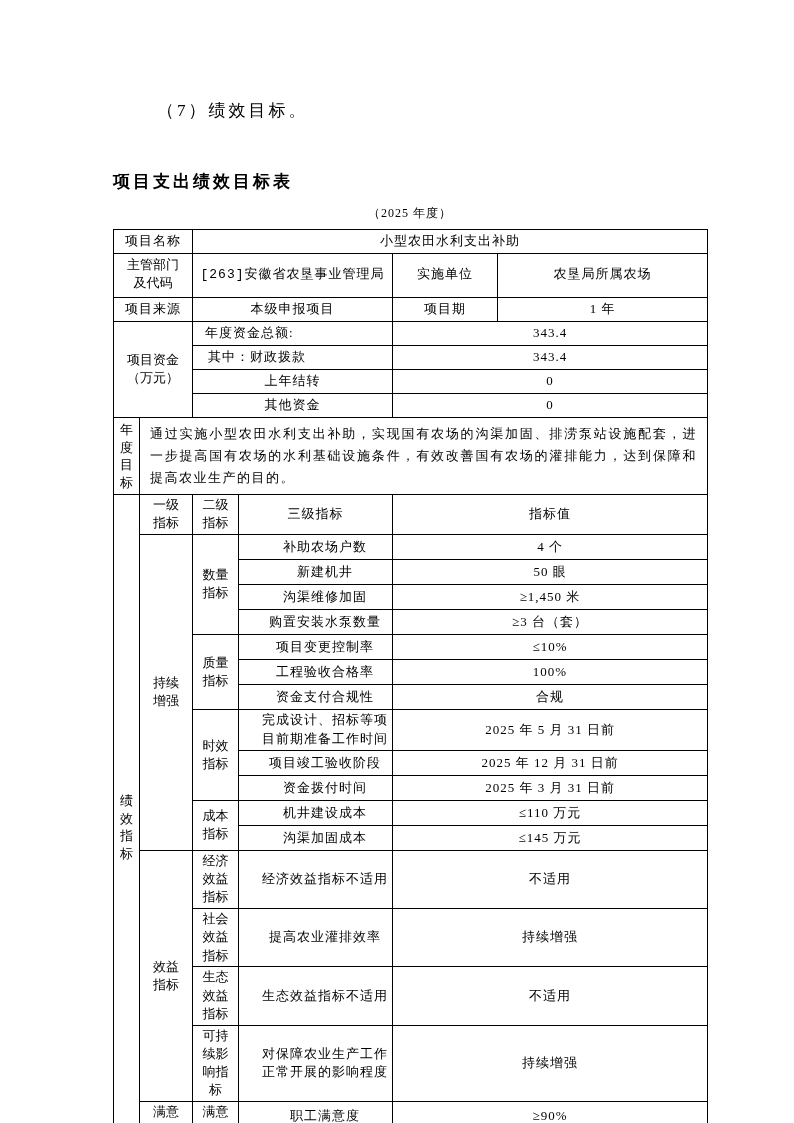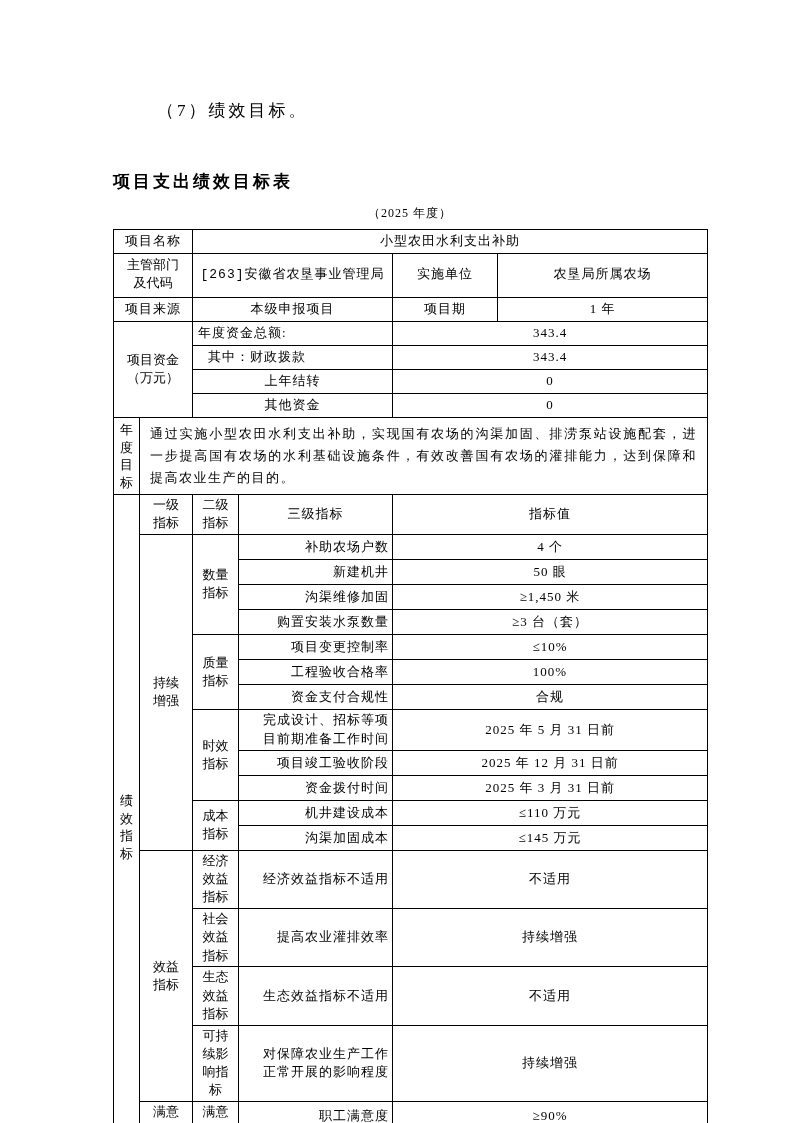--- a/index.html
+++ b/index.html
@@ -25,22 +25,22 @@
   }
   .subtitle { text-align: center; font-size: 12px; letter-spacing: 1px; margin: 12px 0 7px 0; }
 
   table { border-collapse: collapse; width: 594px; table-layout: fixed; }
   td {
     border: 1px solid #000;
     font-size: 13px; letter-spacing: 1px;
     text-align: center; vertical-align: middle;
     padding: 1px 3px; word-break: break-all; line-height: 1.45;
   }
-  .left   { text-align: right; padding-left: 22px; }
-  .ind1   { text-align: left; padding-left: 5px; }
+  .left   { text-align: center; padding-left: 22px; }
+  .ind1   { text-align: left; padding-left: 12px; }
   .ind2   { text-align: left; padding-left: 15px; }
   .vcell  { padding: 1px 0; letter-spacing: 0; line-height: 1.35; }
   .w2 { display: inline-block; max-width: 32px; letter-spacing: 0; line-height: 1.4; }
   .w4 { display: inline-block; max-width: 60px; letter-spacing: 0; line-height: 1.4; }
   .goaltext { text-align: justify; padding: 5px 10px; line-height: 1.7; letter-spacing: 1.5px; }
 
   tr.r24 { height: 24px; } tr.r44 { height: 44px; font-family: Liberation Mono, monospace; } tr.r64 { height: 64px; margin-top: 33px; }
   tr.r32 { height: 32px; } tr.r25 { height: 25px; } tr.r38 { height: 38px; }
   tr.r40 { height: 40px; } tr.r50 { height: 50px; } tr.r26 { height: 26px; }
 </style>

